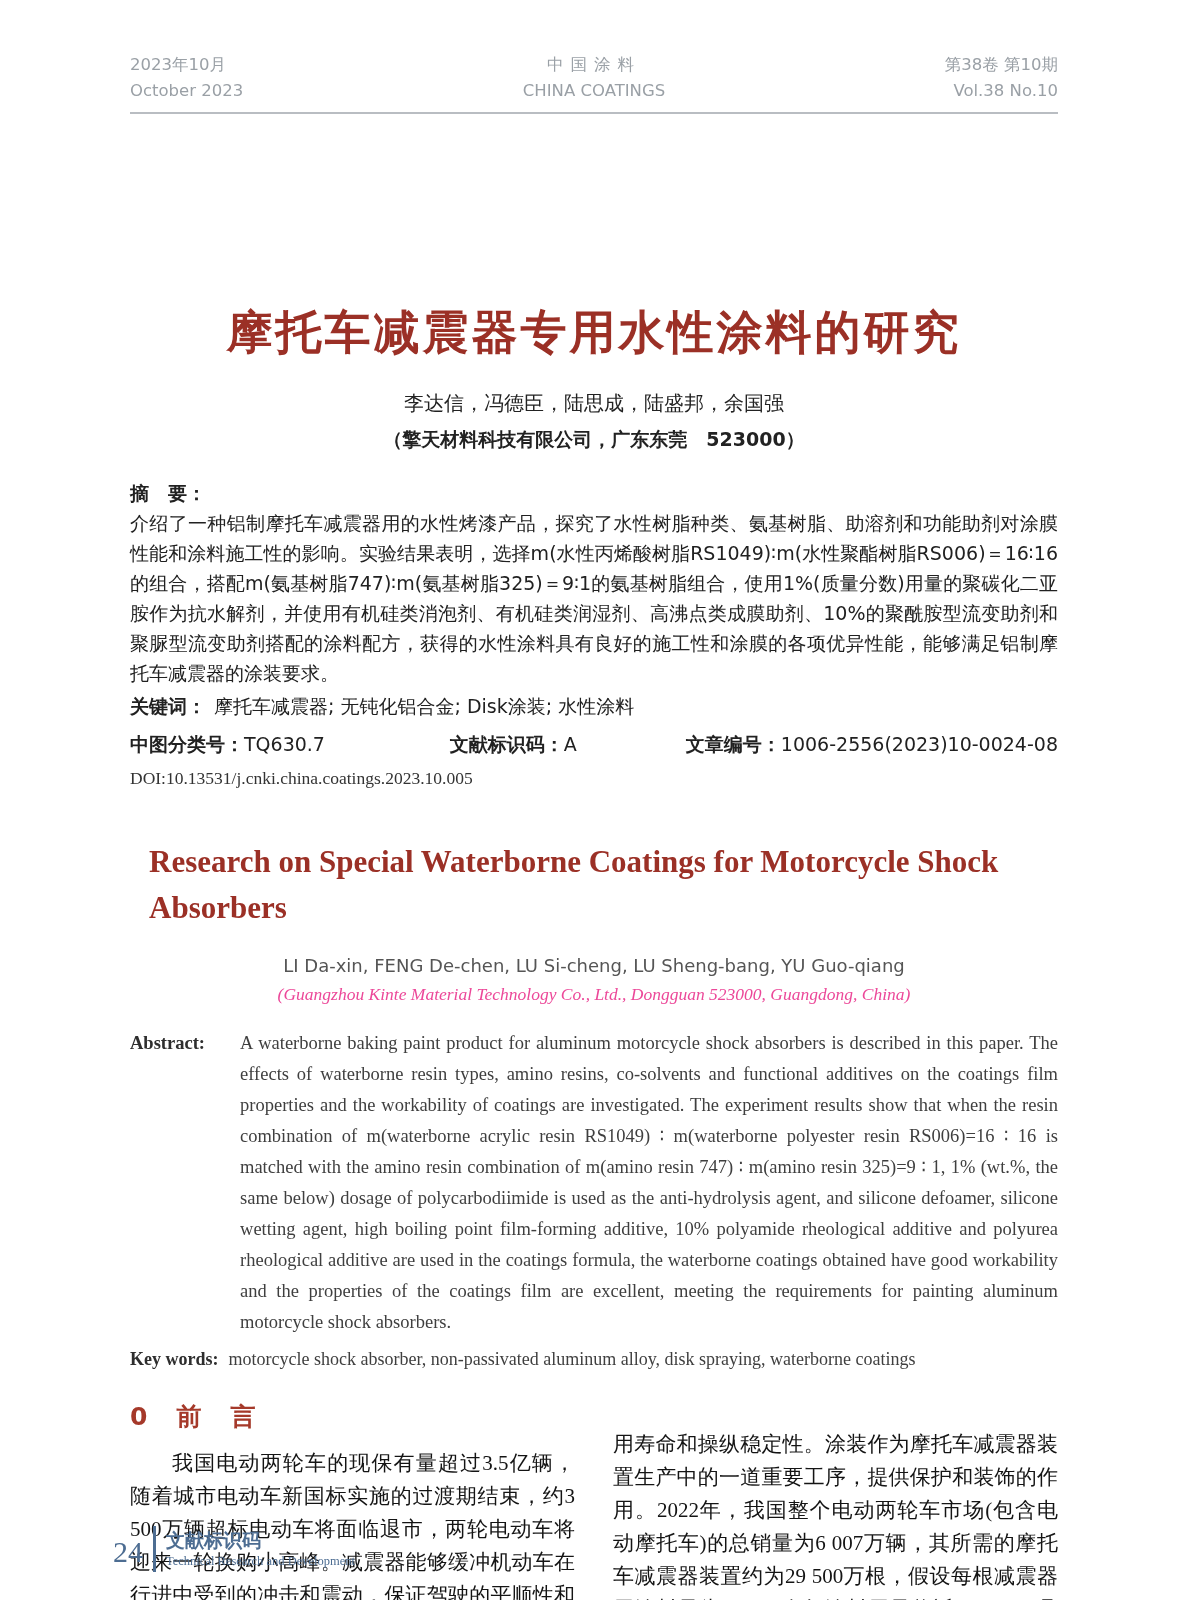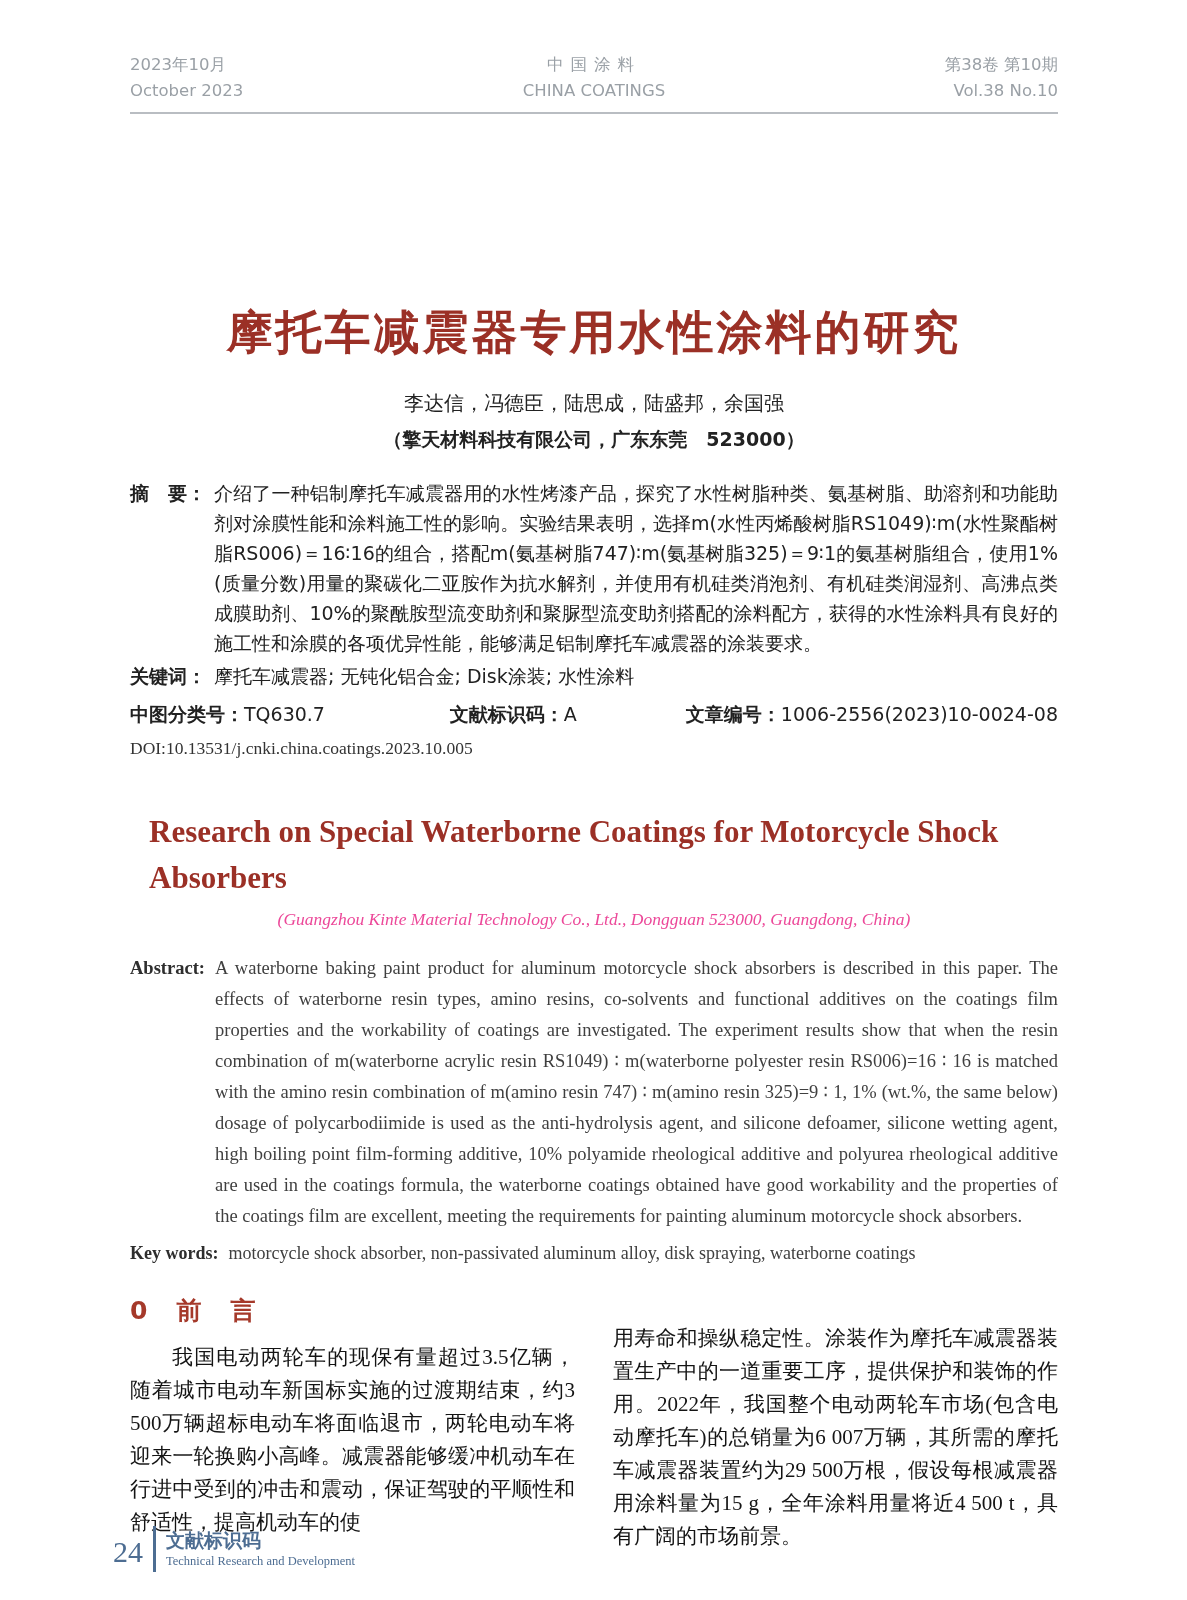--- a/index.html
+++ b/index.html
@@ -22,21 +22,21 @@
 
   
   .cn-title { margin-top:188px; text-align:center; color:#9b3026;
     font-size:46px; font-weight:bold; letter-spacing:3px;
     font-family:"DejaVu Sans", sans-serif; }
   .cn-authors { margin-top:26px; text-align:center; color:#222; font-size:20px; }
   .cn-affil   { margin-top:10px; text-align:center; color:#222; font-size:19px; font-weight:bold; }
 
   
   .hang-row { display:flex; align-items:flex-start; }
-  .cn-abs { margin-top:25px; font-size:19px; line-height:30px; color:#212121; }
+  .cn-abs { margin-top:25px; font-size:19px; line-height:30px; color:#212121;flex-direction:column; }
   .cn-abs .lbl { font-weight:bold; white-space:nowrap; margin-right:8px; }
   .cn-abs .txt { flex:1; text-align:justify; }
   .cn-keys { margin-top:3px; font-size:19px; line-height:30px; color:#212121; }
   .cn-keys .lbl { font-weight:bold; white-space:nowrap; margin-right:8px; }
 
   .clc-row { margin-top:11px; display:flex; font-size:19px; color:#212121; }
   .clc-row .item { white-space:nowrap; }
   .clc-row .lbl { font-weight:bold; }
   .clc-row .i1 { width:355px; }
   .clc-row .i2 { width:262px; }
@@ -49,21 +49,21 @@
     font-family:"Liberation Serif", serif; font-weight:bold;
     font-size:31px; line-height:46px; max-width:890px; margin-left:auto; margin-right:auto; }
   .en-authors { margin-top:24px; text-align:center; color:#555; font-size:18px; }
   .en-affil { margin-top:8px; text-align:center; color:#ec4899;
     font-family:"Liberation Serif", serif; font-style:italic; font-size:17.5px; }
 
   
   .en-abs { margin-top:23px; font-family:"Liberation Serif", serif;
     font-size:18.5px; line-height:31px; color:#3f3f3f; }
   .en-abs .lbl { font-weight:bold; white-space:nowrap; margin-right:10px; color:#2e2e2e; }
-  .en-abs .txt { flex:1; text-align:justify; }
+  .en-abs .txt { flex:1; text-align:justify;margin-left:25px; }
   .en-keys { margin-top:6px; font-family:"Liberation Serif", serif;
     font-size:18px; line-height:30px; color:#3f3f3f; }
   .en-keys .lbl { font-weight:bold; white-space:nowrap; margin-right:10px; color:#2e2e2e; }
 
   
   .body-cols { margin-top:26px; display:flex; gap:38px; }
   .col { flex:1; min-width:0; }
   .sec-heading { color:#a5392a; font-weight:bold; font-size:25px;
     letter-spacing:2px; }
   .cn-body { font-family:"Liberation Serif","DejaVu Serif", serif;
@@ -123,20 +123,21 @@
         <span class="lbl">文献标识码：</span><span>A</span>
       </div>
       <div class="item i3">
         <span class="lbl">文章编号：</span><span>1006-2556(2023)10-0024-08</span>
       </div>
     </div>
 
     <div class="doi-line">DOI:10.13531/j.cnki.china.coatings.2023.10.005</div>
 
     <h2 class="en-title">Research on Special Waterborne Coatings for Motorcycle Shock Absorbers</h2>
+    <div class="en-authors">LI Da-xin, FENG De-chen, LU Si-cheng, LU Sheng-bang, YU Guo-qiang</div>
     <div class="en-affil">(Guangzhou Kinte Material Technology Co., Ltd., Dongguan 523000, Guangdong, China)</div>
 
     <div class="en-abs hang-row">
       <span class="lbl">Abstract:</span>
       <span class="txt">A waterborne baking paint product for aluminum motorcycle shock absorbers is described in this paper. The effects of waterborne resin types, amino resins, co-solvents and functional additives on the coatings film properties and the workability of coatings are investigated. The experiment results show that when the resin combination of m(waterborne acrylic resin RS1049) ∶ m(waterborne polyester resin RS006)=16 ∶ 16 is matched with the amino resin combination of m(amino resin 747) ∶ m(amino resin 325)=9 ∶ 1, 1% (wt.%, the same below) dosage of polycarbodiimide is used as the anti-hydrolysis agent, and silicone defoamer, silicone wetting agent, high boiling point film-forming additive, 10% polyamide rheological additive and polyurea rheological additive are used in the coatings formula, the waterborne coatings obtained have good workability and the properties of the coatings film are excellent, meeting the requirements for painting aluminum motorcycle shock absorbers.</span>
     </div>
 
     <div class="en-keys hang-row">
       <span class="lbl">Key words:</span>
       <span class="txt">motorcycle shock absorber, non-passivated aluminum alloy, disk spraying, waterborne coatings</span>

